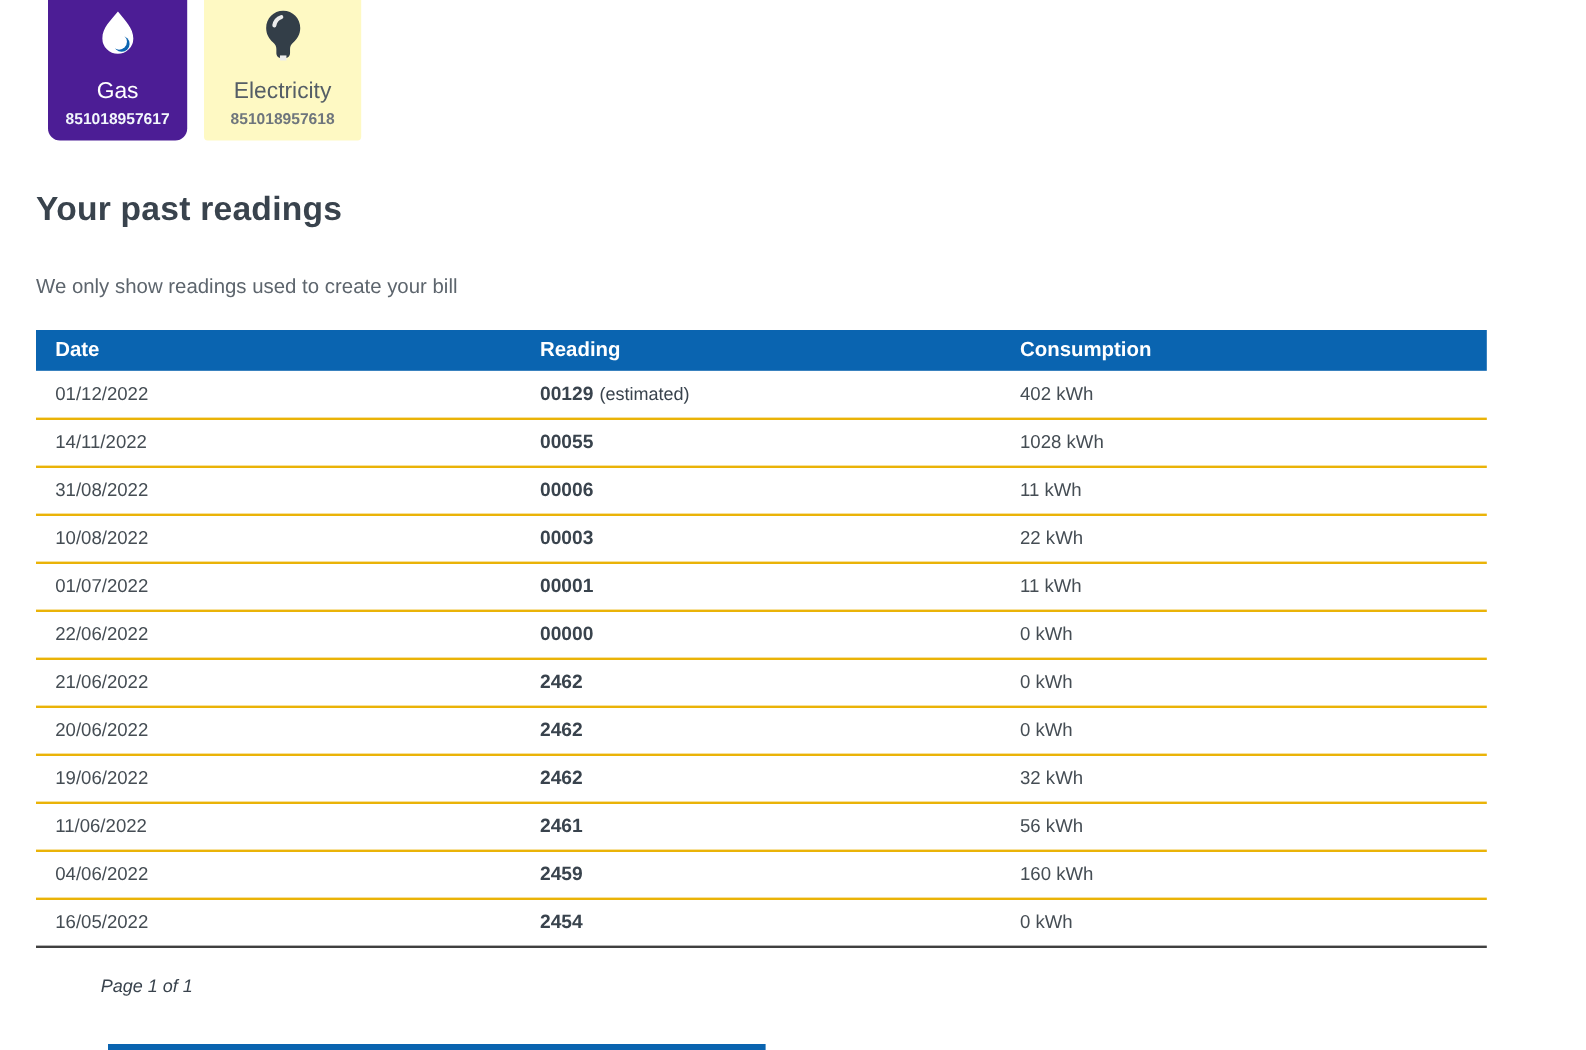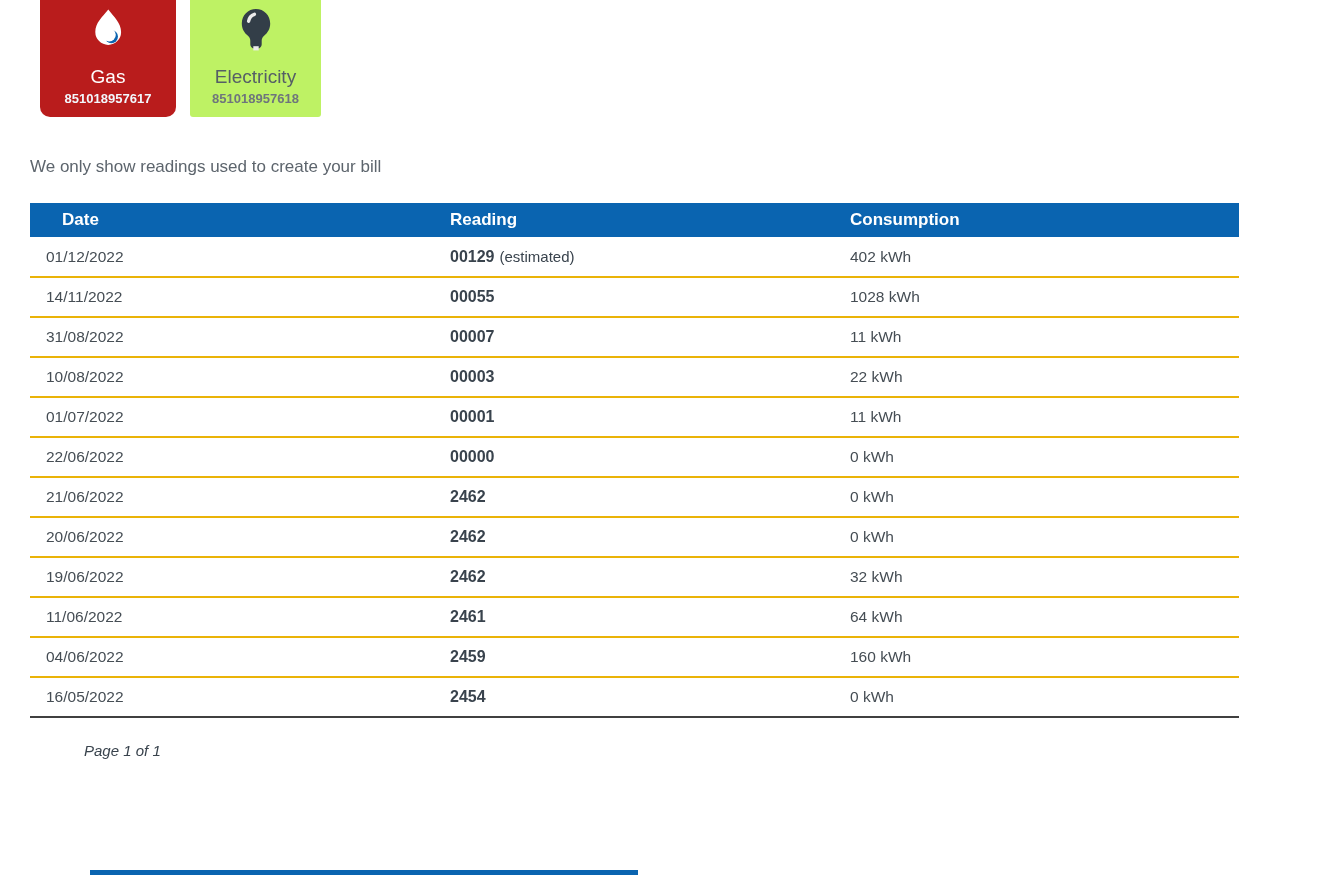--- a/index.html
+++ b/index.html
@@ -17,28 +17,28 @@
     padding-left: 40px;
   }
   .meter-tab {
     height: 117px;
     display: flex;
     flex-direction: column;
     align-items: center;
     cursor: pointer;
   }
   .meter-tab.gas {
-    width: 136px;
-    background: #b91c1c;
+    width: 116px;
+    background: #4c1d95;
     color: #ffffff;
     border-radius: 0 0 10px 10px;
   }
   .meter-tab.electricity {
     width: 131px;
-    background: #bef264;
+    background: #fef9c3;
     color: #555e66;
     border-radius: 0 0 3px 3px;
   }
   .meter-icon {
     height: 52px;
     margin-top: 5px;
     display: flex;
     align-items: center;
     justify-content: center;
   }
@@ -86,21 +86,21 @@
   table.readings thead th {
     background: #0a64b0;
     color: #ffffff;
     font-size: 17px;
     font-weight: 700;
     text-align: left;
     height: 34px;
     padding: 0;
     vertical-align: middle;
   }
-  table.readings thead th:first-child { padding-left: 32px; }
+  table.readings thead th:first-child { padding-left: 16px; }
   table.readings tbody td {
     height: 40px;
     padding: 0;
     vertical-align: middle;
     border-bottom: 2px solid #eab308;
     font-size: 15.5px;
     color: #454d54;
   }
   table.readings tbody tr:last-child td { border-bottom: 2px solid #404040; }
   table.readings tbody td:first-child { padding-left: 16px; }
@@ -158,20 +158,21 @@
         <rect x="17.3" y="39.2" width="5.4" height="4.2" fill="#ececec"></rect>
       </svg>
     </span>
     <span class="meter-label">Electricity</span>
     <span class="meter-number">851018957618</span>
   </div>
 
 </div>
 
 <div class="content">
+  <h1 class="page-title">Your past readings</h1>
   <p class="page-subtitle">We only show readings used to create your bill</p>
 
   <table class="readings">
     <colgroup>
         <col class="c-date">
         <col class="c-reading">
         <col class="c-consumption">
       </colgroup>
     <thead>
       <tr>
@@ -186,21 +187,21 @@
           <td class="cell-reading"><strong>00129</strong><span class="note">(estimated)</span></td>
           <td class="cell-consumption">402 kWh</td>
         </tr>
         <tr>
           <td class="cell-date">14/11/2022</td>
           <td class="cell-reading"><strong>00055</strong></td>
           <td class="cell-consumption">1028 kWh</td>
         </tr>
         <tr>
           <td class="cell-date">31/08/2022</td>
-          <td class="cell-reading"><strong>00007</strong></td>
+          <td class="cell-reading"><strong>00006</strong></td>
           <td class="cell-consumption">11 kWh</td>
         </tr>
         <tr>
           <td class="cell-date">10/08/2022</td>
           <td class="cell-reading"><strong>00003</strong></td>
           <td class="cell-consumption">22 kWh</td>
         </tr>
         <tr>
           <td class="cell-date">01/07/2022</td>
           <td class="cell-reading"><strong>00001</strong></td>
@@ -222,21 +223,21 @@
           <td class="cell-consumption">0 kWh</td>
         </tr>
         <tr>
           <td class="cell-date">19/06/2022</td>
           <td class="cell-reading"><strong>2462</strong></td>
           <td class="cell-consumption">32 kWh</td>
         </tr>
         <tr>
           <td class="cell-date">11/06/2022</td>
           <td class="cell-reading"><strong>2461</strong></td>
-          <td class="cell-consumption">64 kWh</td>
+          <td class="cell-consumption">56 kWh</td>
         </tr>
         <tr>
           <td class="cell-date">04/06/2022</td>
           <td class="cell-reading"><strong>2459</strong></td>
           <td class="cell-consumption">160 kWh</td>
         </tr>
         <tr>
           <td class="cell-date">16/05/2022</td>
           <td class="cell-reading"><strong>2454</strong></td>
           <td class="cell-consumption">0 kWh</td>

